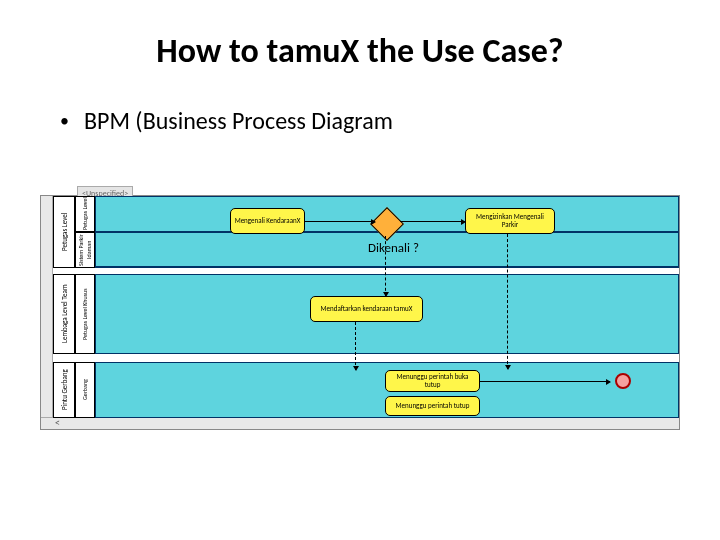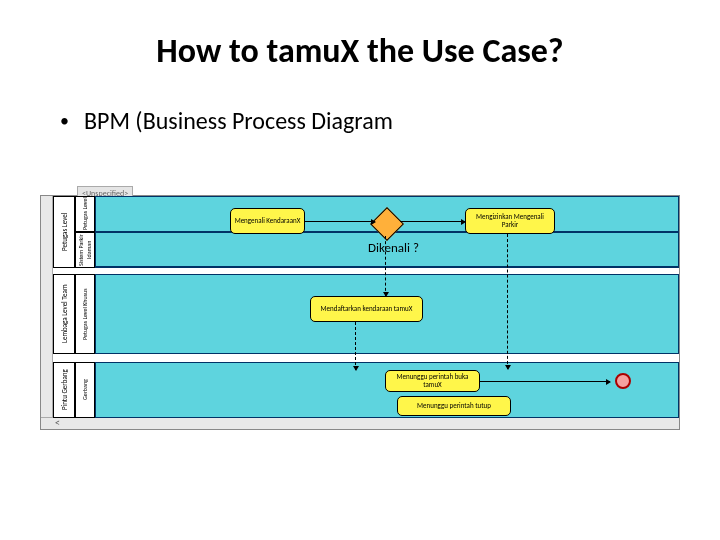--- a/index.html
+++ b/index.html
@@ -74,18 +74,18 @@
 
     <div class="arrow" style="left:210px;top:25px;width:70px"></div>
     <div class="arrow" style="left:305px;top:25px;width:65px"></div>
 
     <div class="task" style="left:215px;top:100px;width:113px;height:26px">Mendaftarkan kendaraan tamuX</div>
 
     <div class="dashed-v" style="left:290px;top:40px;height:60px"></div>
     <div class="dashed-v" style="left:260px;top:126px;height:48px"></div>
     <div class="dashed-v" style="left:412px;top:38px;height:135px"></div>
 
-    <div class="task" style="left:290px;top:174px;width:95px;height:22px">Menunggu perintah buka tamuX</div>
-    <div class="task" style="left:302px;top:200px;width:114px;height:20px">Menunggu perintah tutup</div>
+    <div class="task" style="left:290px;top:174px;width:95px;height:22px">Menunggu perintah buka tutup</div>
+    <div class="task" style="left:290px;top:200px;width:95px;height:20px">Menunggu perintah tutup</div>
     <div class="arrow" style="left:385px;top:185px;width:130px"></div>
     <div class="end-event" style="left:520px;top:177px"></div>
   </div>
 </div>
 
 </body></html>

